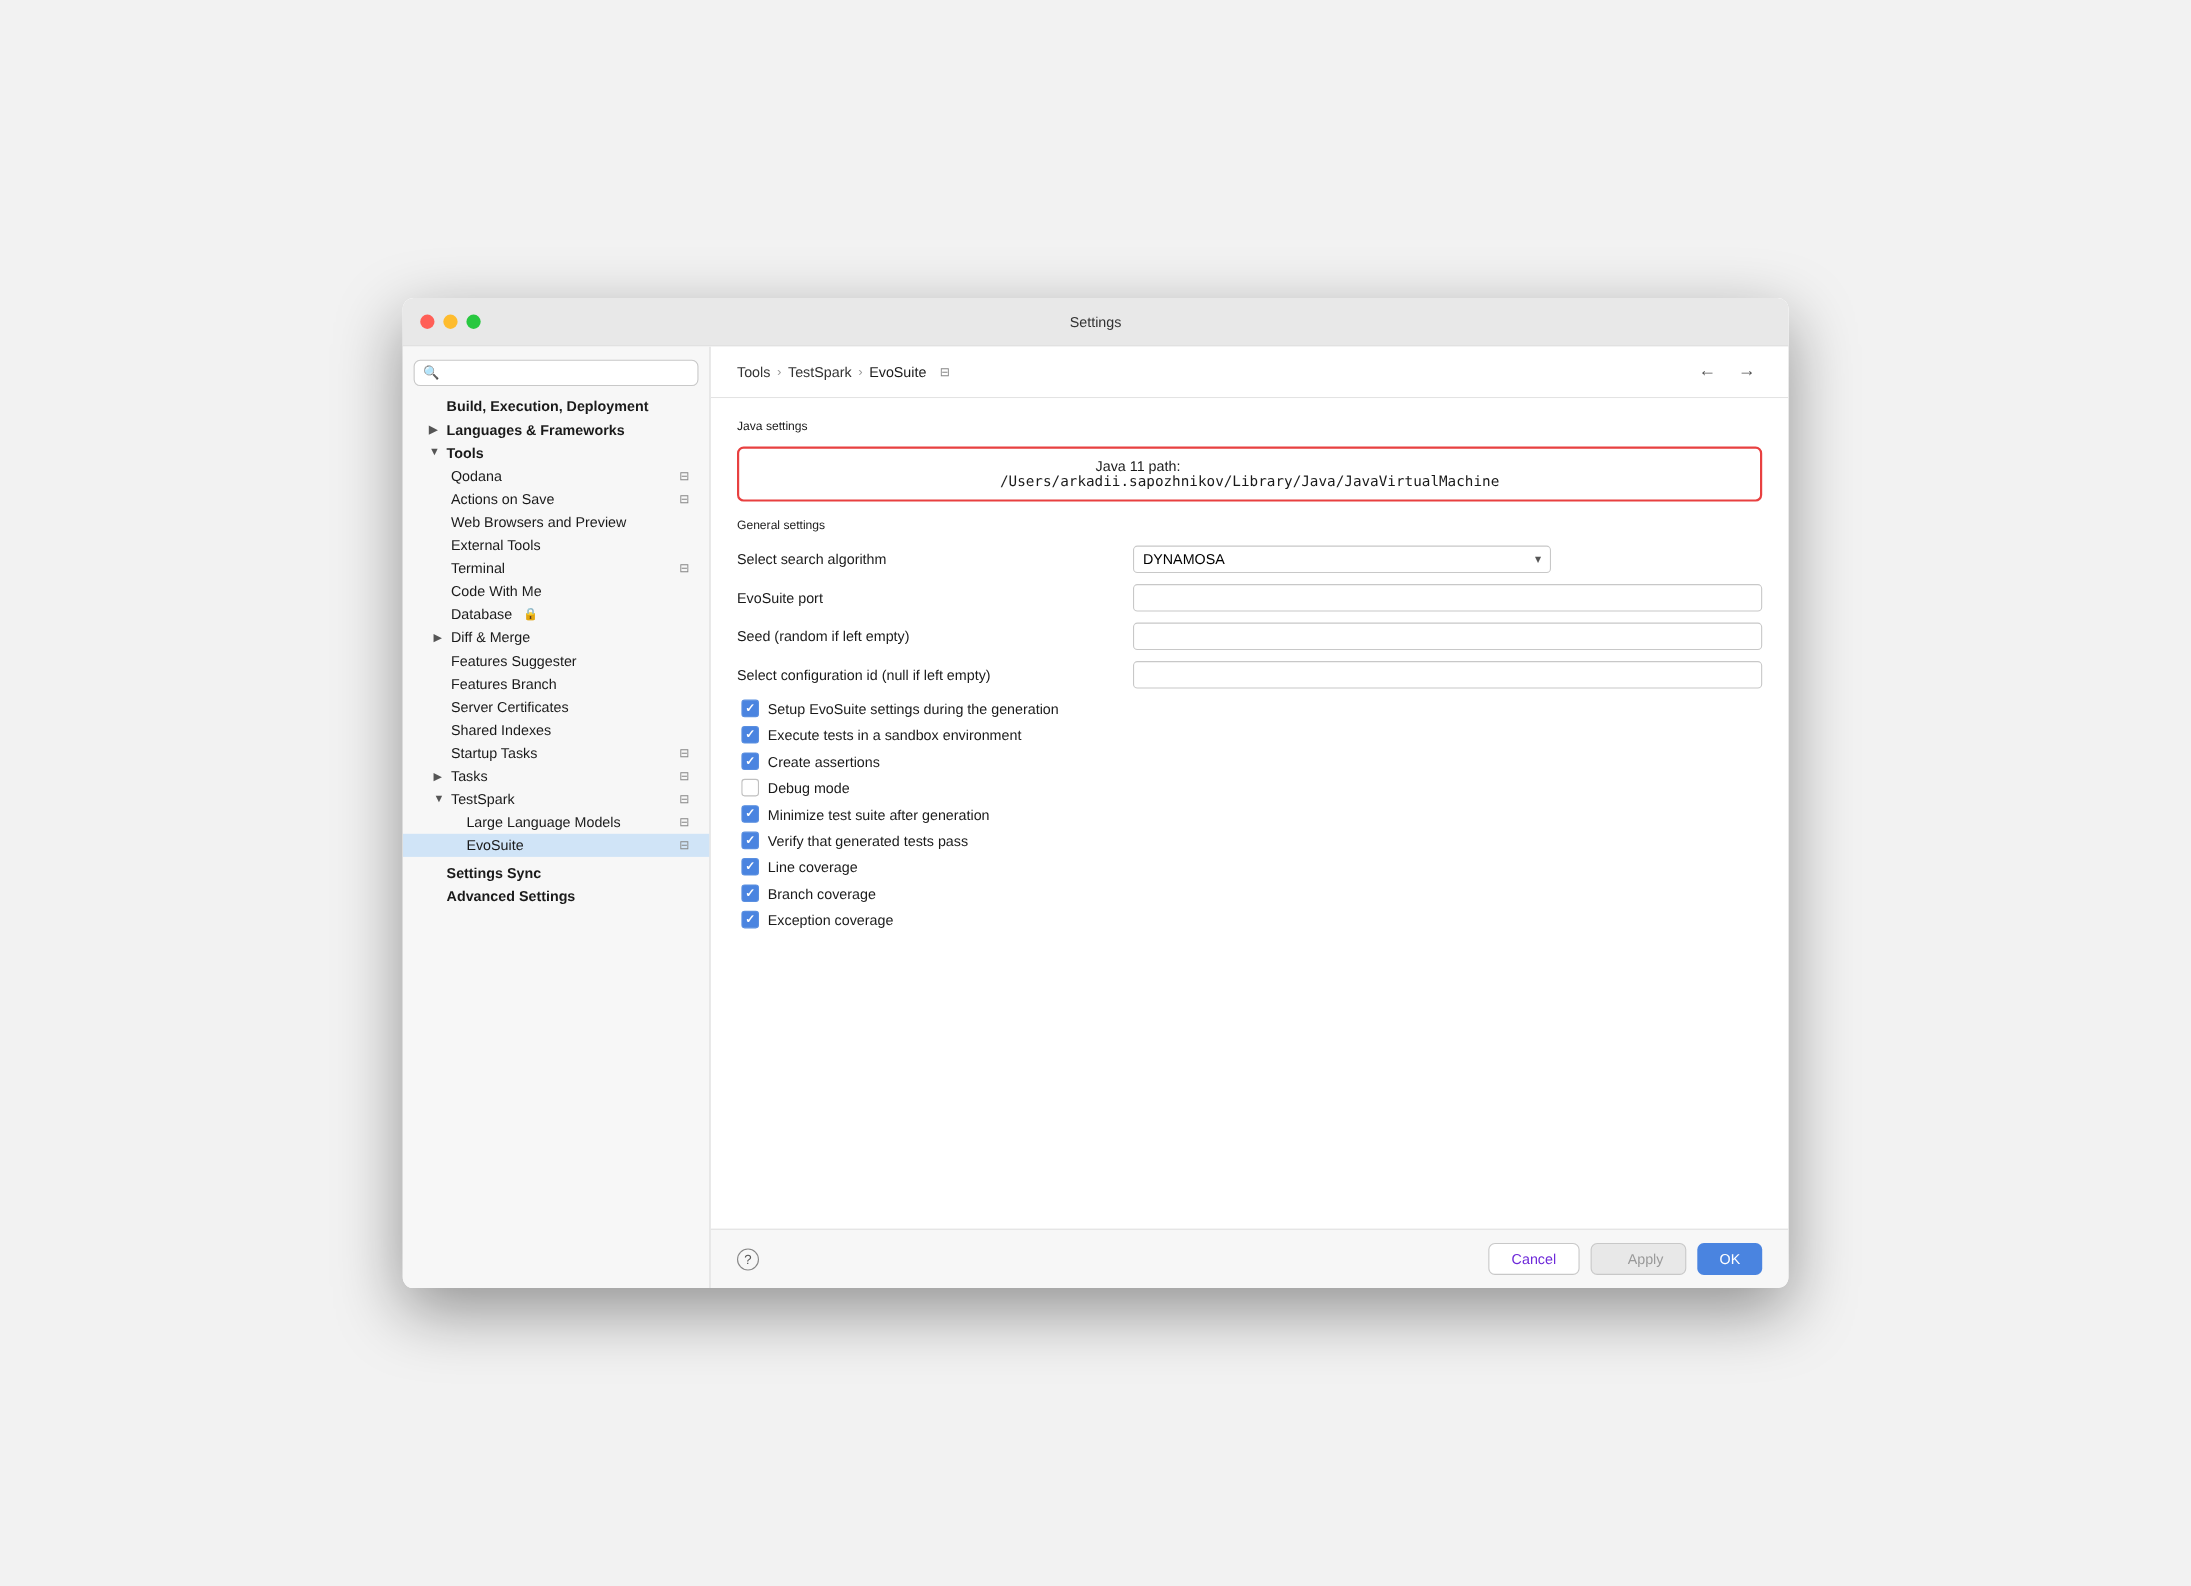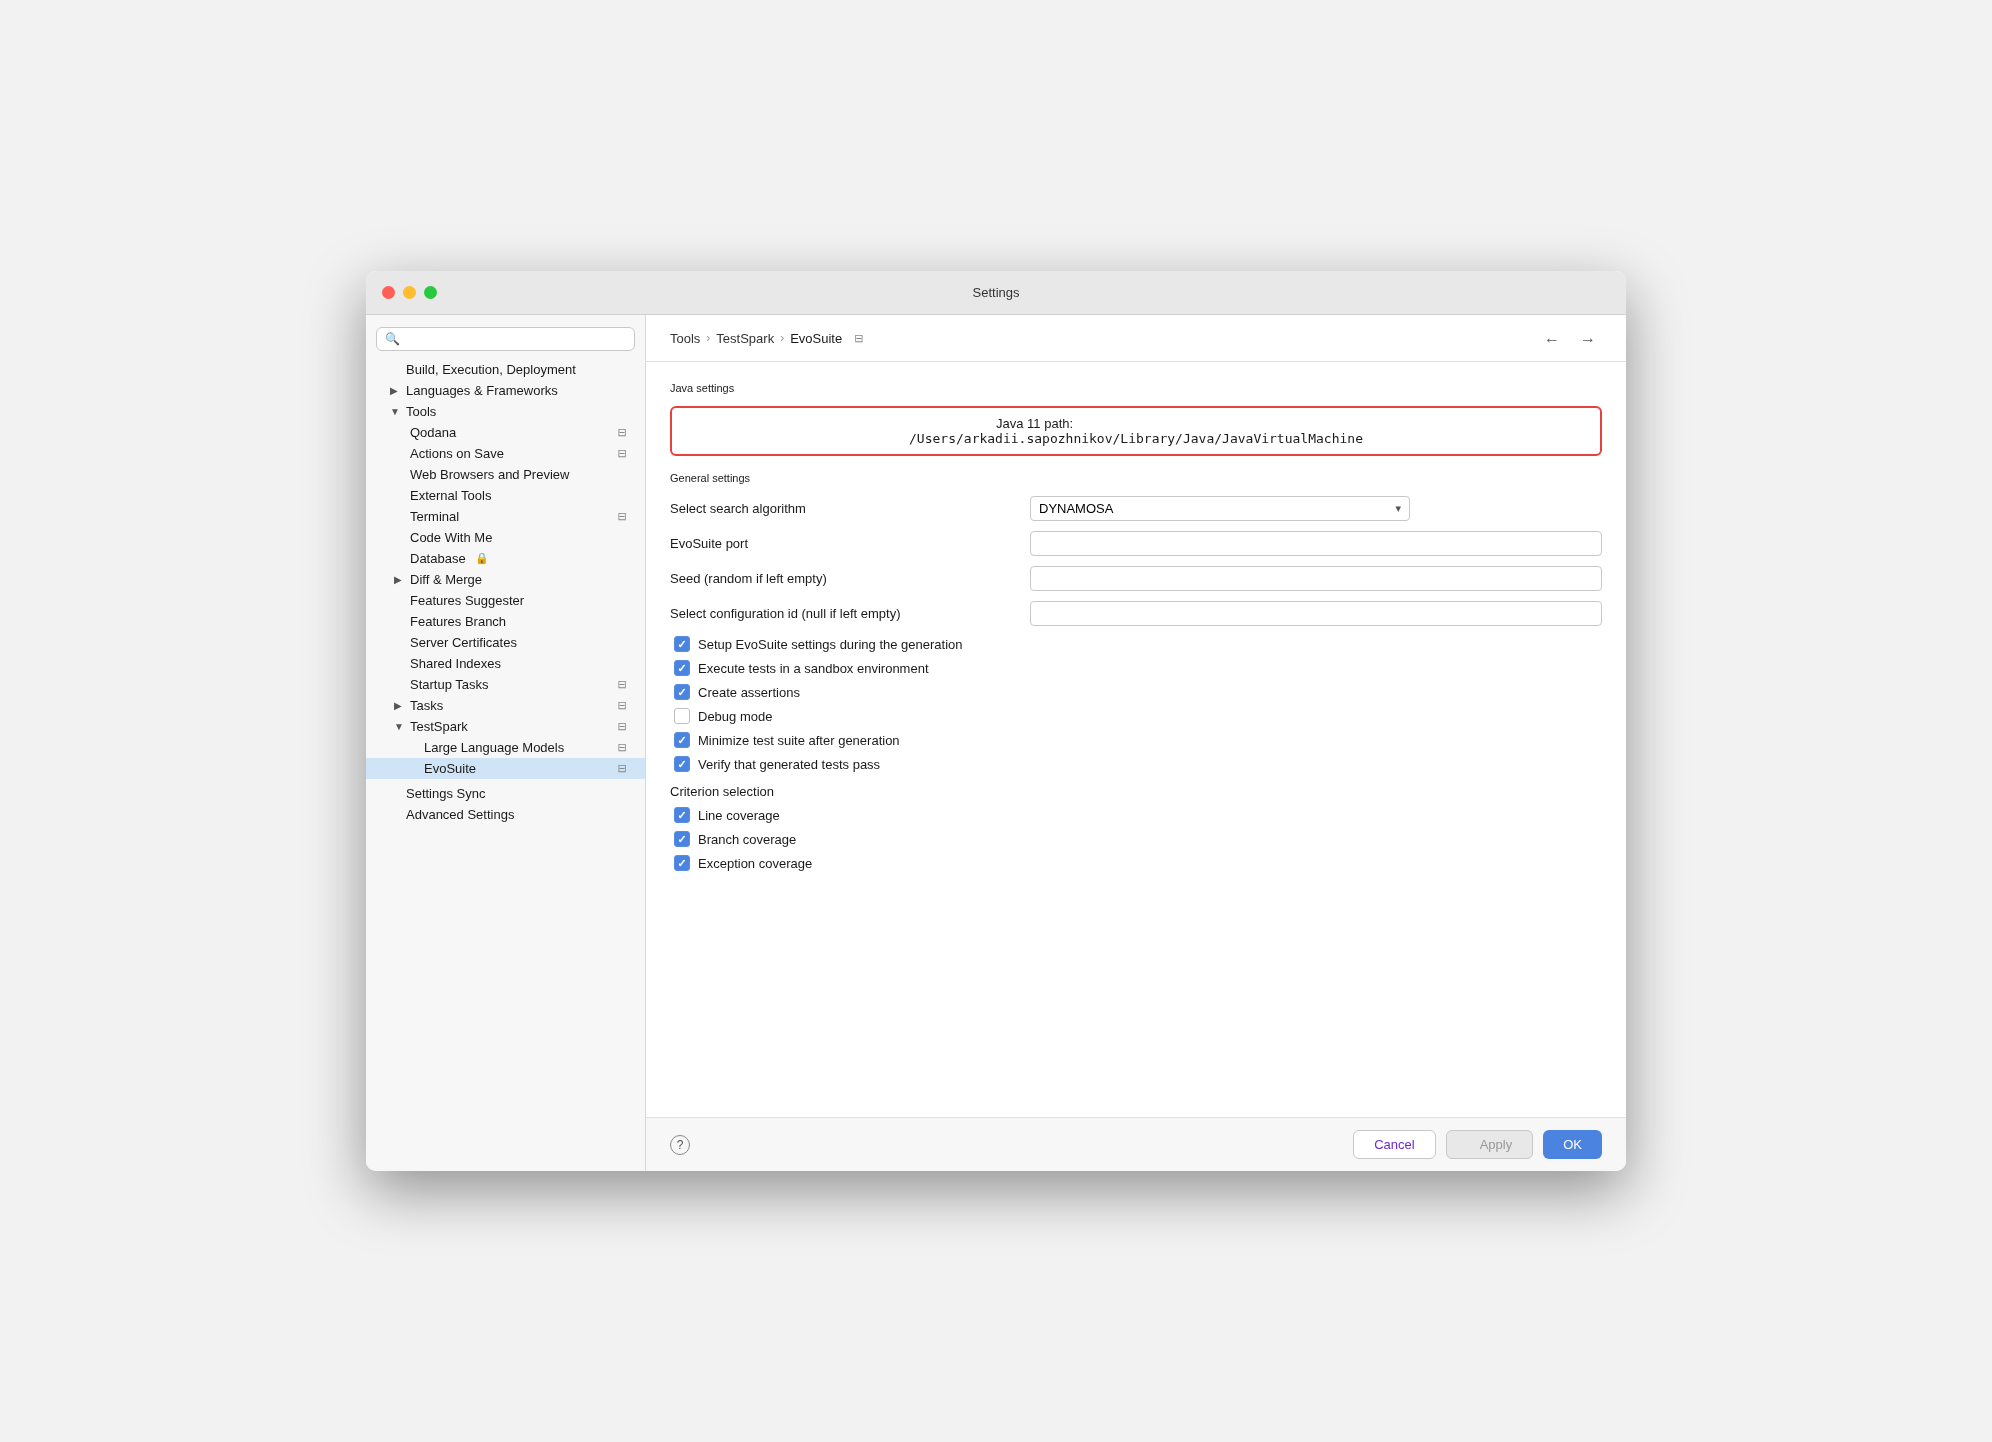--- a/index.html
+++ b/index.html
@@ -96,21 +96,21 @@
       display: flex;
       align-items: center;
       gap: 4px;
       color: #1a1a1a;
       font-size: 13px;
     }
     .sidebar-item.active {
       background: #d0e4f7;
     }
     .sidebar-item.bold {
-      font-weight: 400;
+      font-weight: 700;
       padding-left: 24px;
     }
     .sidebar-item.indent1 {
       padding-left: 28px;
     }
     .sidebar-item.indent2 {
       padding-left: 42px;
     }
     .chevron {
       font-size: 10px;
@@ -545,21 +545,20 @@
           </div>
           <span class="checkbox-label">Minimize test suite after generation</span>
         </div>
         <div class="checkbox-row">
           <div class="checkbox">
             <span class="checkbox-check">✓</span>
           </div>
           <span class="checkbox-label">Verify that generated tests pass</span>
         </div>
 
-        <div class="subsection-title">Criterion selection</div>
         <div class="checkbox-row">
           <div class="checkbox">
             <span class="checkbox-check">✓</span>
           </div>
           <span class="checkbox-label">Line coverage</span>
         </div>
         <div class="checkbox-row">
           <div class="checkbox">
             <span class="checkbox-check">✓</span>
           </div>

